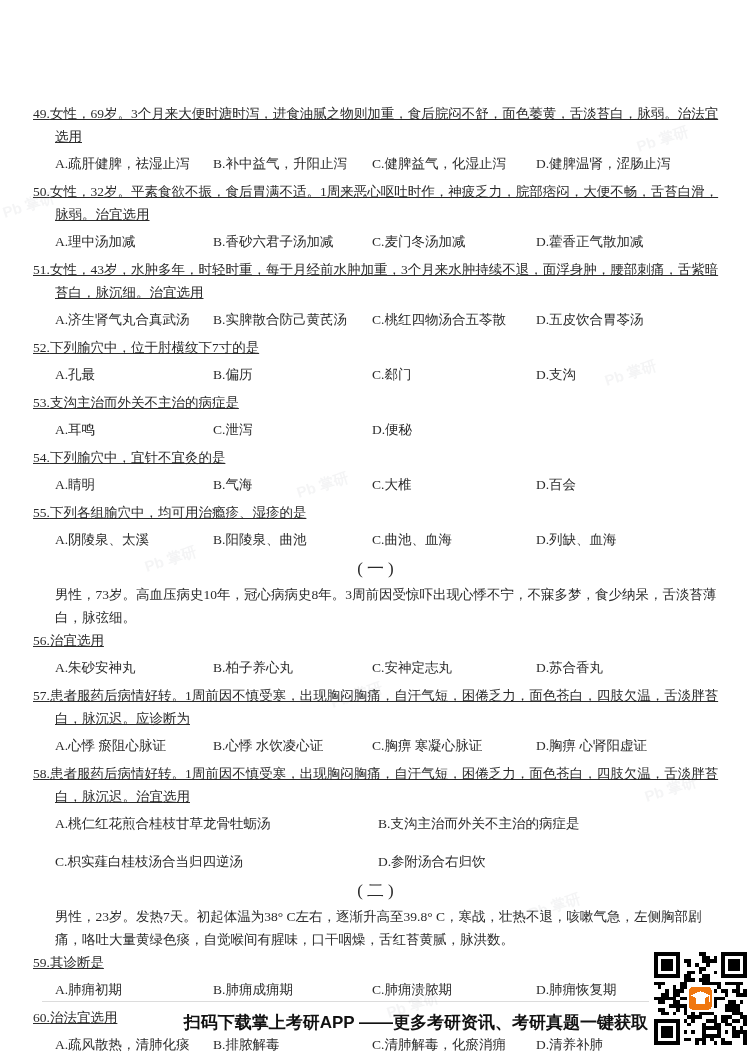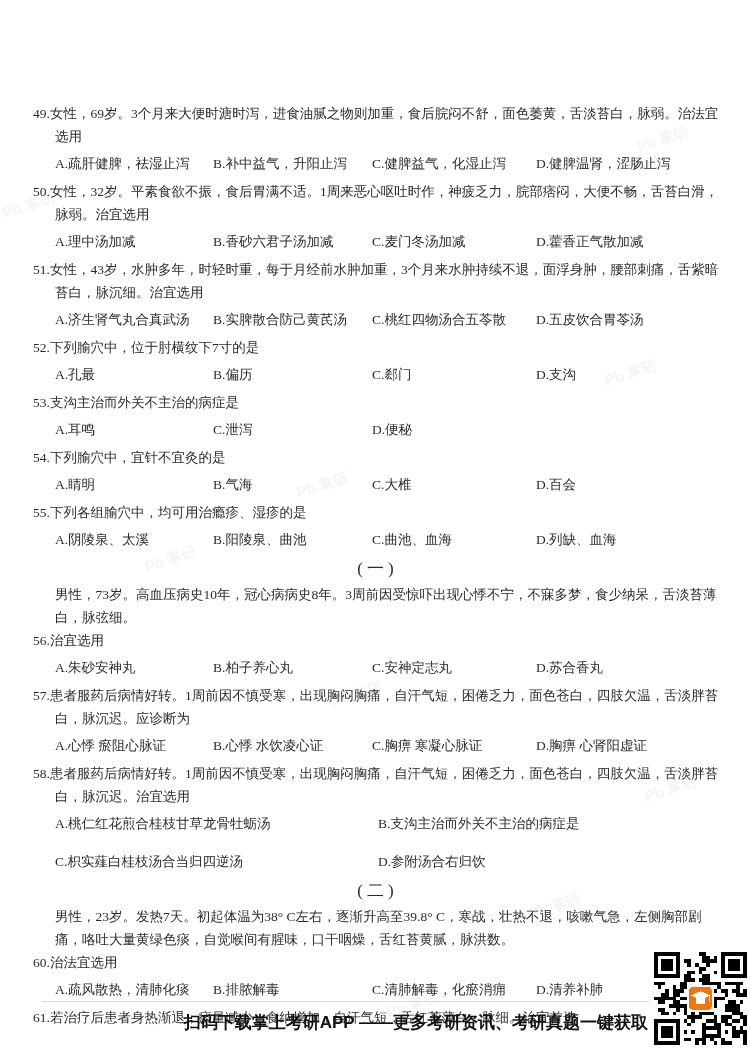--- a/index.html
+++ b/index.html
@@ -6,21 +6,21 @@
   body{
     width:750px;height:1061px;position:relative;overflow:hidden;
     background:#ffffff;color:#2b2b2b;
     font-family:"Liberation Serif","DejaVu Serif",serif;
   }
   #content{
     position:absolute;left:33px;top:102px;width:689px;
     font-size:13.5px;line-height:23px;
   }
   .q{margin:0;}
-  .stem{padding-left:22px;text-indent:-22px;}
+  .stem{padding-left:22px;text-indent:-22px;text-decoration:underline;}
   .num{display:inline;}
   .opts{display:flex;padding-left:22px;margin:4px 0 5px 0;}
   .opts4 .opt:nth-child(1){width:158px;}
   .opts4 .opt:nth-child(2){width:159px;}
   .opts4 .opt:nth-child(3){width:164px;}
   .opts4 .opt:nth-child(4){flex:1;}
   .opts2{display:grid;grid-template-columns:323px 1fr;row-gap:15px;}
   .case{padding-left:22px;margin:0 0;}
   .section{text-align:center;font-size:17px;line-height:25px;letter-spacing:4px;margin:2px 0;}
   .divider{position:absolute;left:42px;top:1001px;width:607px;height:1px;background:#dcdcdc;}
@@ -130,20 +130,29 @@
         <div class="stem"><span class="num">58.</span><span class="stem-text">患者服药后病情好转。1周前因不慎受寒，出现胸闷胸痛，自汗气短，困倦乏力，面色苍白，四肢欠温，舌淡胖苔白，脉沉迟。治宜选用</span></div>
         <div class="opts opts2">
           <span class="opt">A.桃仁红花煎合桂枝甘草龙骨牡蛎汤</span>
           <span class="opt">B.支沟主治而外关不主治的病症是</span>
           <span class="opt">C.枳实薤白桂枝汤合当归四逆汤</span>
           <span class="opt">D.参附汤合右归饮</span>
         </div>
       </div>
       <div class="section">(二)</div>
       <div class="case">男性，23岁。发热7天。初起体温为38° C左右，逐渐升高至39.8° C，寒战，壮热不退，咳嗽气急，左侧胸部剧痛，咯吐大量黄绿色痰，自觉喉间有腥味，口干咽燥，舌红苔黄腻，脉洪数。</div>
+      <div class="q">
+        <div class="stem"><span class="num">59.</span><span class="stem-text">其诊断是</span></div>
+        <div class="opts opts4">
+          <span class="opt">A.肺痈初期</span>
+          <span class="opt">B.肺痈成痈期</span>
+          <span class="opt">C.肺痈溃脓期</span>
+          <span class="opt">D.肺痈恢复期</span>
+        </div>
+      </div>
       <div class="q">
         <div class="stem"><span class="num">60.</span><span class="stem-text">治法宜选用</span></div>
         <div class="opts opts4">
           <span class="opt">A.疏风散热，清肺化痰</span>
           <span class="opt">B.排脓解毒</span>
           <span class="opt">C.清肺解毒，化瘀消痈</span>
           <span class="opt">D.清养补肺</span>
         </div>
       </div>
       <div class="q">

